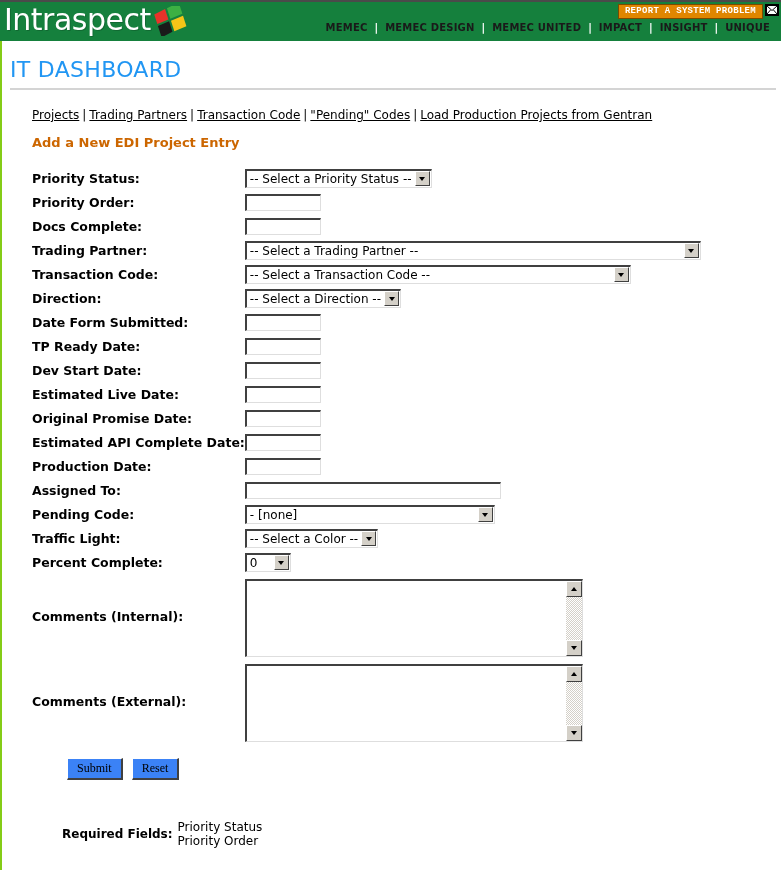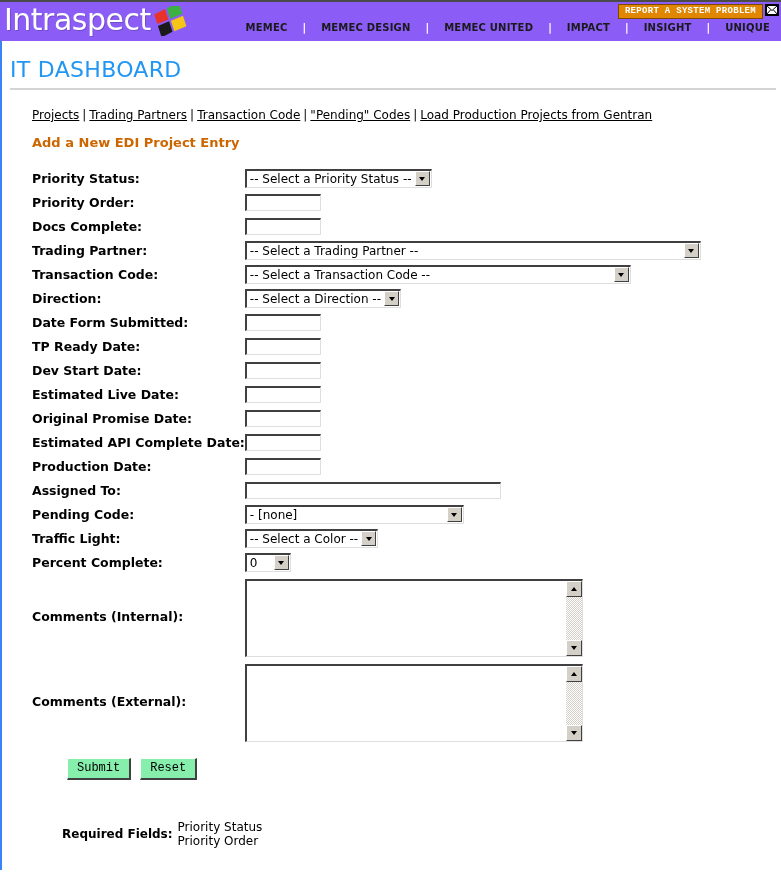--- a/index.html
+++ b/index.html
@@ -14,21 +14,21 @@
     font-family: "DejaVu Sans", sans-serif;
     font-size: 13px;
     color: #000;
     position: relative;
   }
 
   
   .topbar {
     position: relative;
     height: 41px;
-    background: #8b5cf6;
+    background: #15803d;
     border-top: 2px solid #4a4a4a;
     box-sizing: border-box;
     overflow: hidden;
   }
   .logo-wrap {
     position: absolute;
     left: 4px;
     top: 1px;
     display: flex;
     align-items: flex-start;
@@ -79,42 +79,42 @@
     box-sizing: border-box;
   }
   .mail-icon svg { display:block; }
 
   .topnav {
     position: absolute;
     right: 4px;
     top: 20px;
     display: flex;
     align-items: center;
-    gap: 8px;
+    gap: 0px;
   }
   .topnav a {
     font-family: "DejaVu Sans", sans-serif;
     font-size: 10px;
     font-weight: bold;
     color: #1a1a1a;
     text-decoration: none;
     letter-spacing: 0.2px;
     padding: 0 7px;
     white-space: nowrap;
   }
   .topnav .sep {
     color: #ffffff;
     font-size: 10px;
     font-weight: bold;
   }
 
   
   .page {
     position: relative;
-    border-left: 2px solid #3b82f6;
+    border-left: 2px solid #84cc16;
     box-sizing: border-box;
     min-height: 829px;
     padding-top: 0;
   }
 
   .page-title {
     color: #2196f3;
     font-family: "DejaVu Sans", sans-serif;
     font-size: 22px;
     font-weight: 400;
@@ -226,21 +226,21 @@
   }
   .arrowbox .tri {
     width: 0; height: 0;
     border-left: 3.5px solid transparent;
     border-right: 3.5px solid transparent;
     border-top: 4px solid #000;
   }
   .sel-auto { }
   .sel-wide { width: 456px; }
   .sel-med  { width: 386px; }
-  .sel-pend { width: 219px; }
+  .sel-pend { width: 250px; }
   .sel-pct  { width: 46px; }
   .sel-pct .seltext { }
 
   
   .ta-wrap {
     position: relative;
     width: 338px;
     height: 78px;
     border-top: 2px solid #404040;
     border-left: 2px solid #404040;
@@ -294,26 +294,26 @@
   .sbtn .tri-dn {
     width:0;height:0;
     border-left:3.5px solid transparent;
     border-right:3.5px solid transparent;
     border-top:4px solid #000;
   }
 
   
   .btnrow { padding: 14px 0 0 35px; display: flex; gap: 9px; }
   .btn {
-    background: #86efac;
+    background: #3b82f6;
     border-top: 1px solid #ffffff;
     border-left: 1px solid #ffffff;
     border-right: 2px solid #404040;
     border-bottom: 2px solid #404040;
-    font-family: Liberation Mono, monospace;
+    font-family: Liberation Serif, serif;
     font-size: 12px;
     color: #000;
     padding: 2px 9px 3px 9px;
     cursor: pointer;
     line-height: 14px;
   }
 
   .reqwrap {
     padding: 40px 0 0 30px;
     font-family: "DejaVu Sans", sans-serif;

